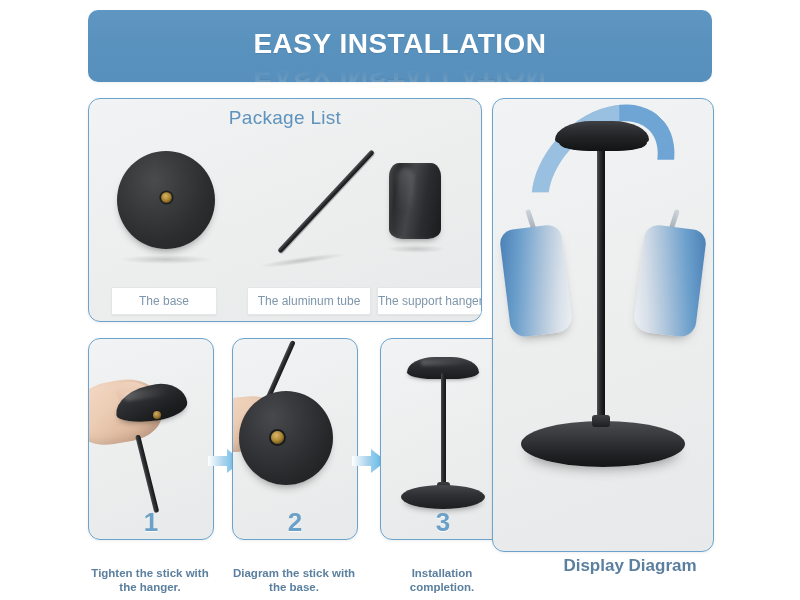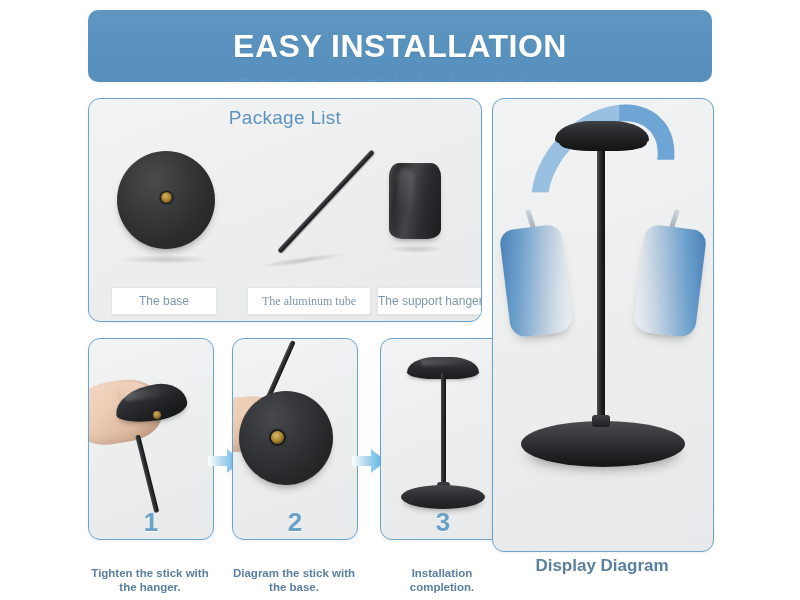--- a/index.html
+++ b/index.html
@@ -13,21 +13,21 @@
   
   .banner{
     position:absolute;left:88px;top:10px;width:624px;height:72px;
     background:linear-gradient(180deg,#5f97c2 0%,#5a92be 45%,#5790bd 100%);
     border-radius:10px;
     display:flex;align-items:flex-start;justify-content:center;
     box-shadow:0 1px 2px rgba(0,0,0,.06);
     overflow:hidden;
   }
   .banner-title{
-    color:#ffffff;font-size:32px;font-weight:bold;letter-spacing:.5px;
+    color:#ffffff;font-size:28px;font-weight:bold;letter-spacing:.5px;
     line-height:1;margin-top:20px;text-shadow:0 1px 1px rgba(0,0,0,.10);
     position:relative;
   }
   .banner-title::after{
     content:attr(data-echo);
     position:absolute;left:0;top:104%;
     transform:scaleY(-1);
     color:rgba(255,255,255,.26);
     -webkit-mask-image:linear-gradient(to bottom,rgba(0,0,0,.85),rgba(0,0,0,0) 62%);
     mask-image:linear-gradient(to bottom,rgba(0,0,0,.85),rgba(0,0,0,0) 62%);
@@ -106,21 +106,21 @@
   
   .pkg-labels{position:absolute;left:0;bottom:8px;width:100%;height:26px;}
   .pkg-label{
     position:absolute;height:26px;line-height:26px;text-align:center;
     background:#ffffff;border:1px solid #e3e5e7;border-radius:2px;
     color:#7d96ab;font-size:12px;
     box-shadow:0 1px 2px rgba(0,0,0,.05);
     white-space:nowrap;
   }
   #pkg-label-0{left:22px;width:104px;}
-  #pkg-label-1{left:158px;width:122px;font-family:Liberation Serif, serif;}
+  #pkg-label-1{left:158px;width:122px;}
   #pkg-label-2{left:288px;width:104px;}
 
   
   .step-panel{width:124px;height:200px;top:338px;}
   #step-panel-0{left:88px;}
   #step-panel-1{left:232px;}
   #step-panel-2{left:380px;}
   .step-num{
     position:absolute;left:0;bottom:4px;width:100%;text-align:center;
     font-size:26px;font-weight:bold;color:#6ba0c8;line-height:1;
@@ -218,21 +218,21 @@
     box-shadow:0 4px 7px -4px rgba(0,0,0,.45);
   }
   .s3-collar{
     position:absolute;left:56px;top:143px;width:13px;height:8px;border-radius:3px;
     background:linear-gradient(180deg,#3c3e41,#1e1f21);
   }
 
   
   #display-panel{left:492px;top:98px;width:220px;height:452px;}
   .display-title{
-    position:absolute;left:492px;top:556px;width:220px;text-align:center;
+    position:absolute;left:520px;top:556px;width:220px;text-align:center;
     font-size:17px;font-weight:bold;color:#5b7f9e;
   }
 
   
   .dp-scene{position:absolute;left:0;top:0;width:100%;height:100%;}
   .dp-hanger{
     position:absolute;left:62px;top:22px;width:94px;height:26px;
     border-radius:50% 50% 46% 46% / 92% 92% 36% 36%;
     background:linear-gradient(180deg,#3e4043 0%,#2a2b2e 42%,#171819 100%);
     z-index:4;

